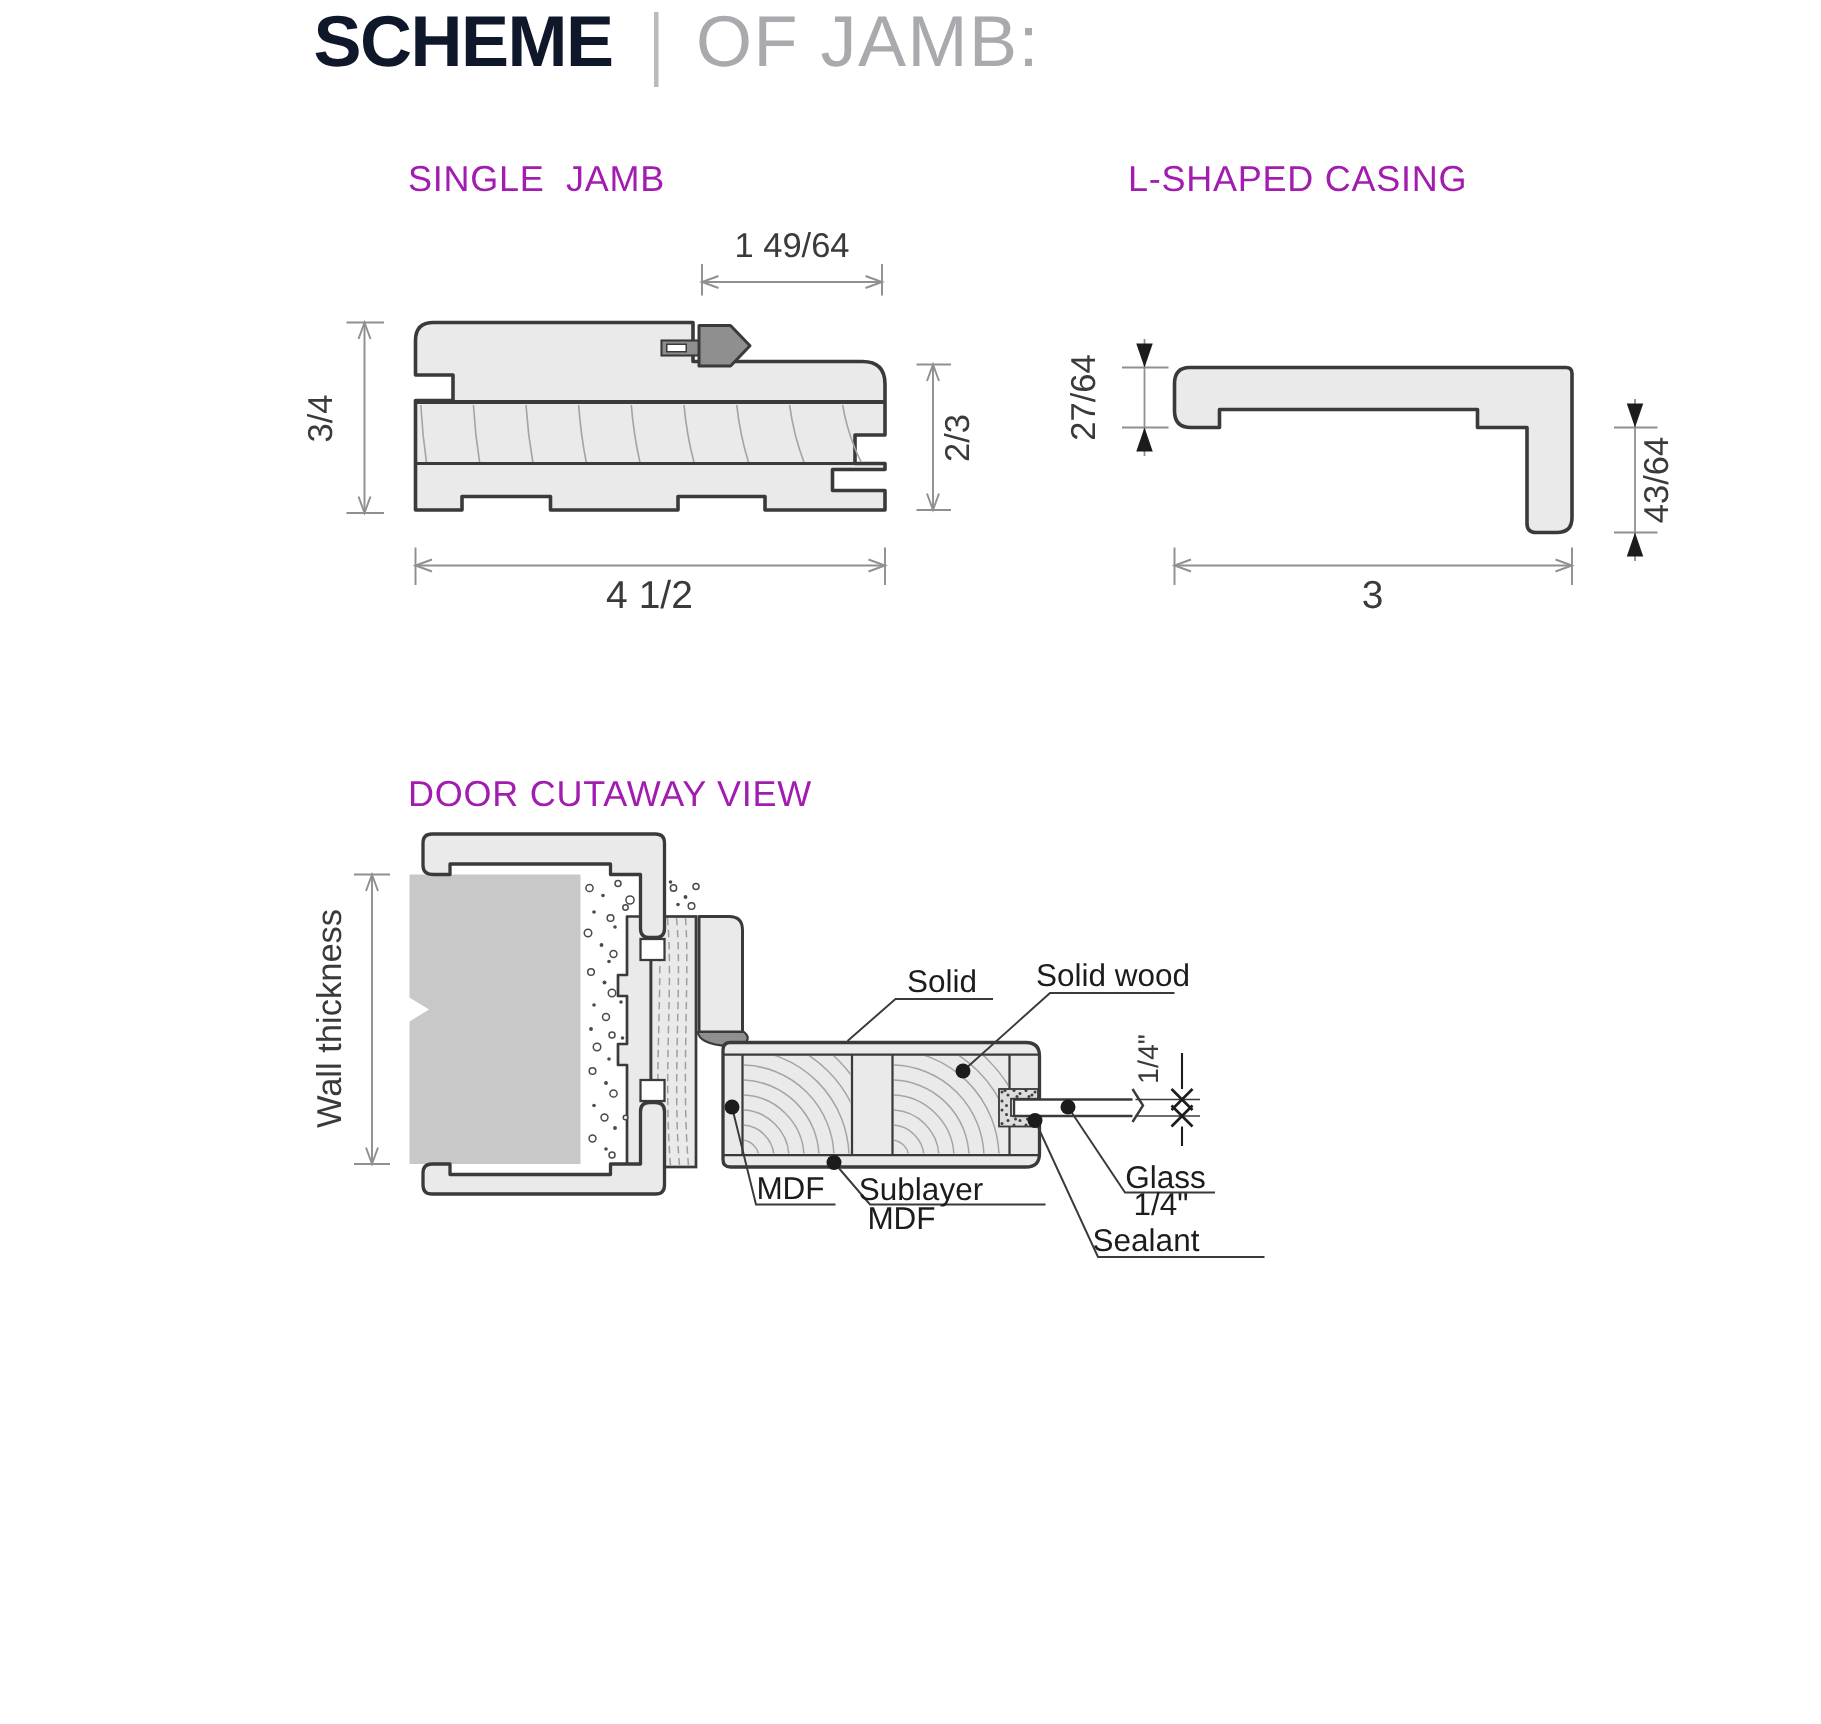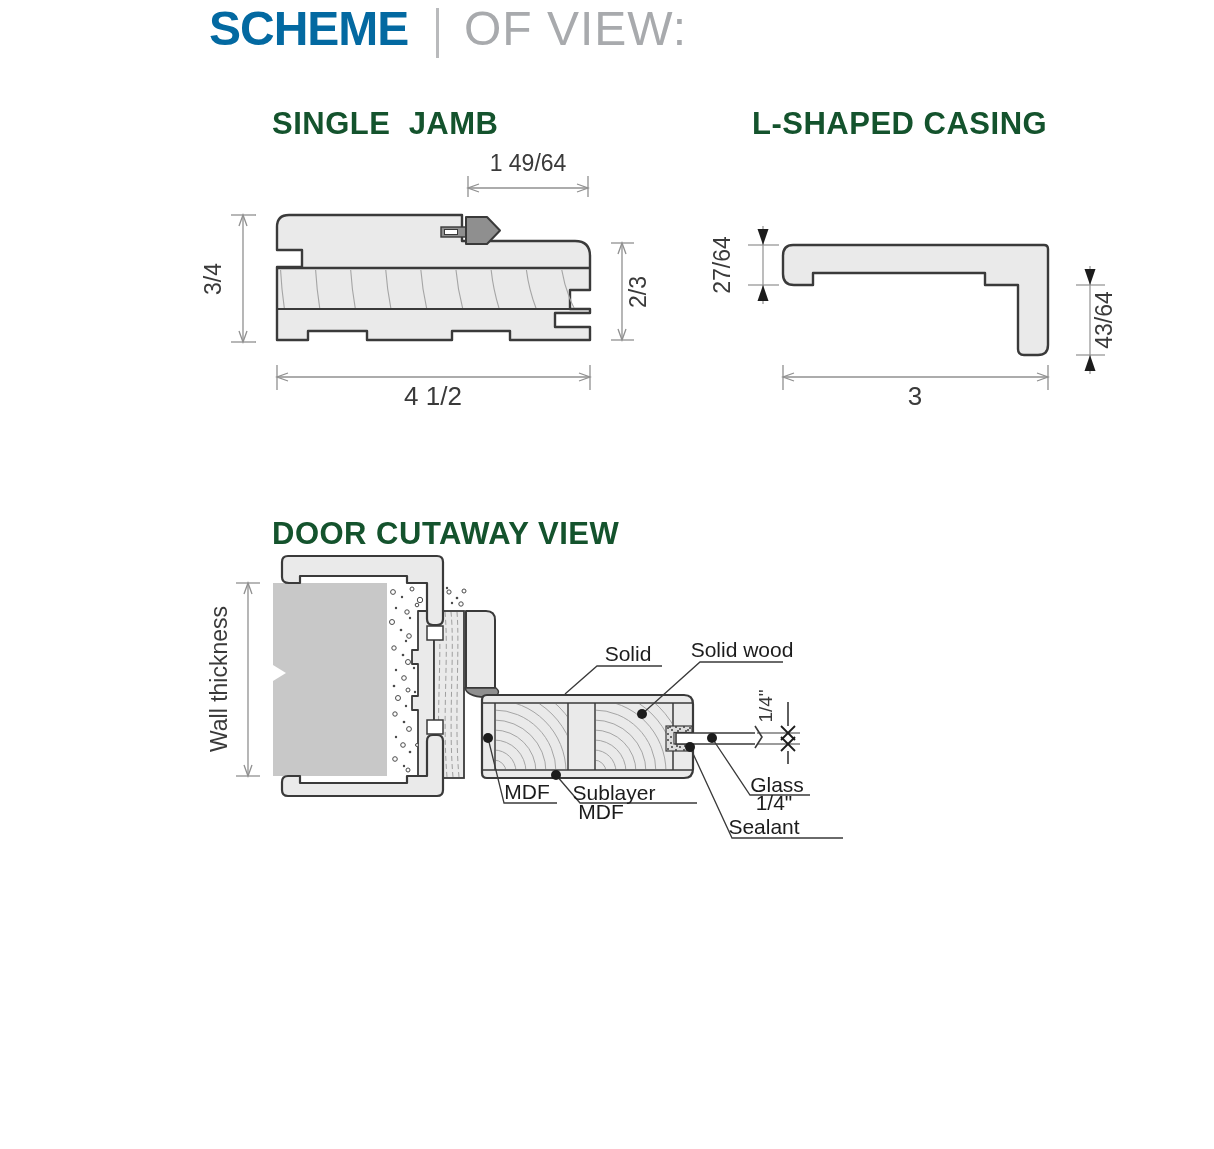--- a/index.html
+++ b/index.html
@@ -1,38 +1,38 @@
 <!DOCTYPE html>
 <html><head>
 <meta charset="utf-8">
 <style>
   html,body{margin:0;padding:0;}
   body{width:1214px;height:1149px;background:#ffffff;position:relative;overflow:hidden;
        font-family:"Liberation Sans", sans-serif;}
   .abs{position:absolute;}
   .title-primary{left:209px;top:5px;font-size:48px;line-height:48px;font-weight:bold;
-       letter-spacing:-1px;color:#0369a1;}
+       letter-spacing:-1px;color:#0f172a;}
   .title-divider{left:436px;top:8px;width:3px;height:50px;background:#b9babc;}
   .title-secondary{left:464px;top:5px;font-size:48px;line-height:48px;font-weight:200;
        letter-spacing:1px;color:#a8aaad;}
-  .section-heading{font-size:31px;font-weight:bold;color:#14532d;letter-spacing:.5px;
+  .section-heading{font-size:24px;font-weight:normal;color:#a21caf;letter-spacing:.5px;
        white-space:pre;}
   svg{position:absolute;overflow:visible;}
   svg text{font-family:"Liberation Sans", sans-serif;}
   .dim-text{font-size:23px;fill:#3a3a3a;}
   .dim-text-lg{font-size:26px;fill:#3a3a3a;}
   .lbl{font-size:21px;fill:#1c1c1c;}
   .lbl-rot{font-size:23px;fill:#3a3a3a;}
 </style>
 </head>
 <body>
 
 <div class="abs title-primary">SCHEME</div>
 <div class="abs title-divider"></div>
-<div class="abs title-secondary">OF VIEW:</div>
+<div class="abs title-secondary">OF JAMB:</div>
 
 <div class="abs section-heading" style="left:272px;top:106px;">SINGLE  JAMB</div>
 <div class="abs section-heading" style="left:752px;top:106px;">L-SHAPED CASING</div>
 <div class="abs section-heading" style="left:272px;top:516px;">DOOR CUTAWAY VIEW</div>
 
 <svg style="left:190px;top:135px;" width="490" height="285" viewBox="190 135 490 285">
   <defs>
     <clipPath id="grain1">
         <rect x="279" y="270" width="309" height="38"></rect>
       </clipPath>

